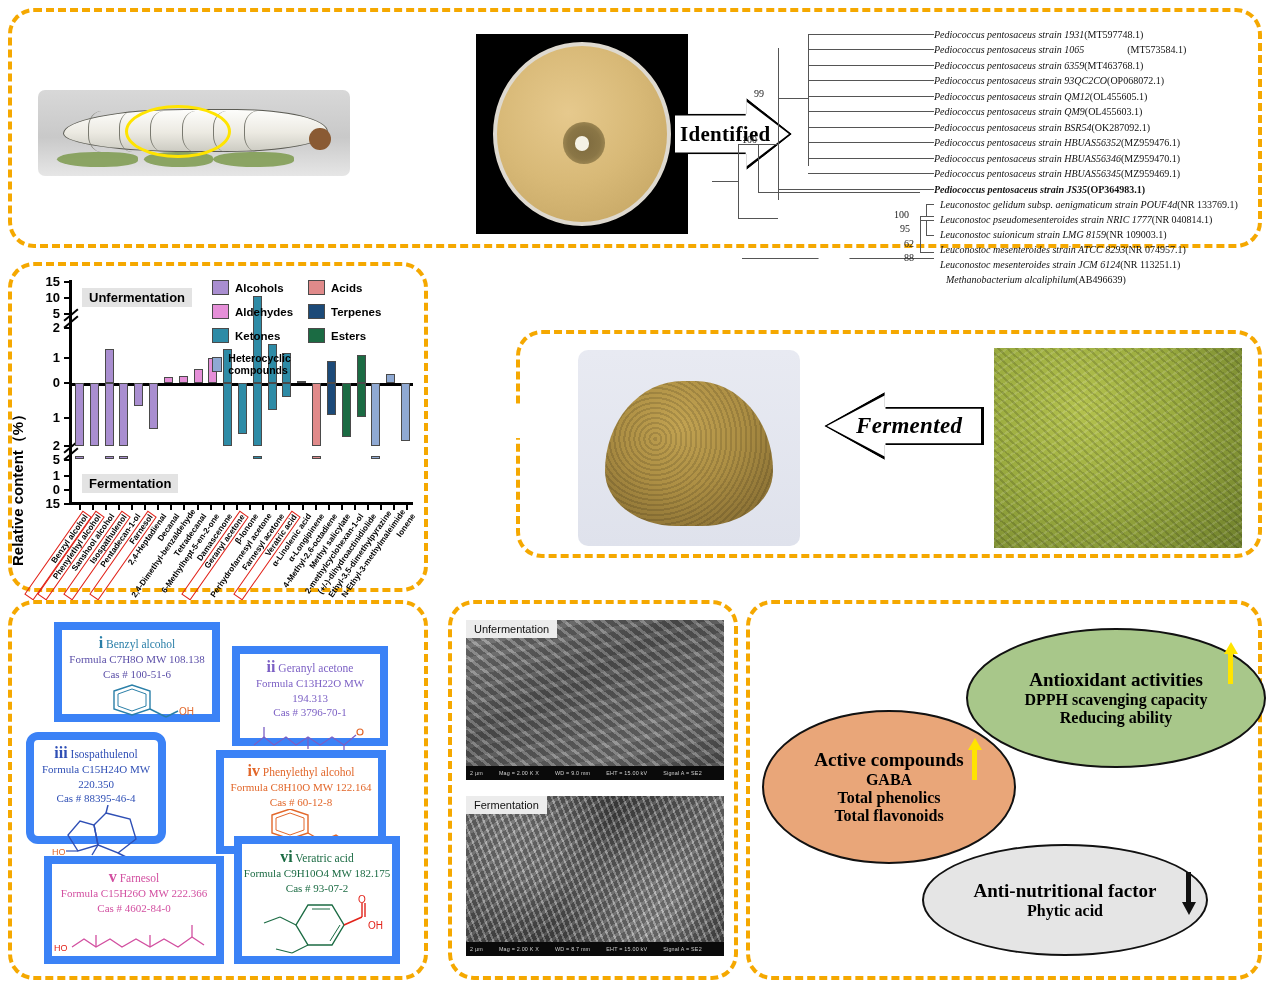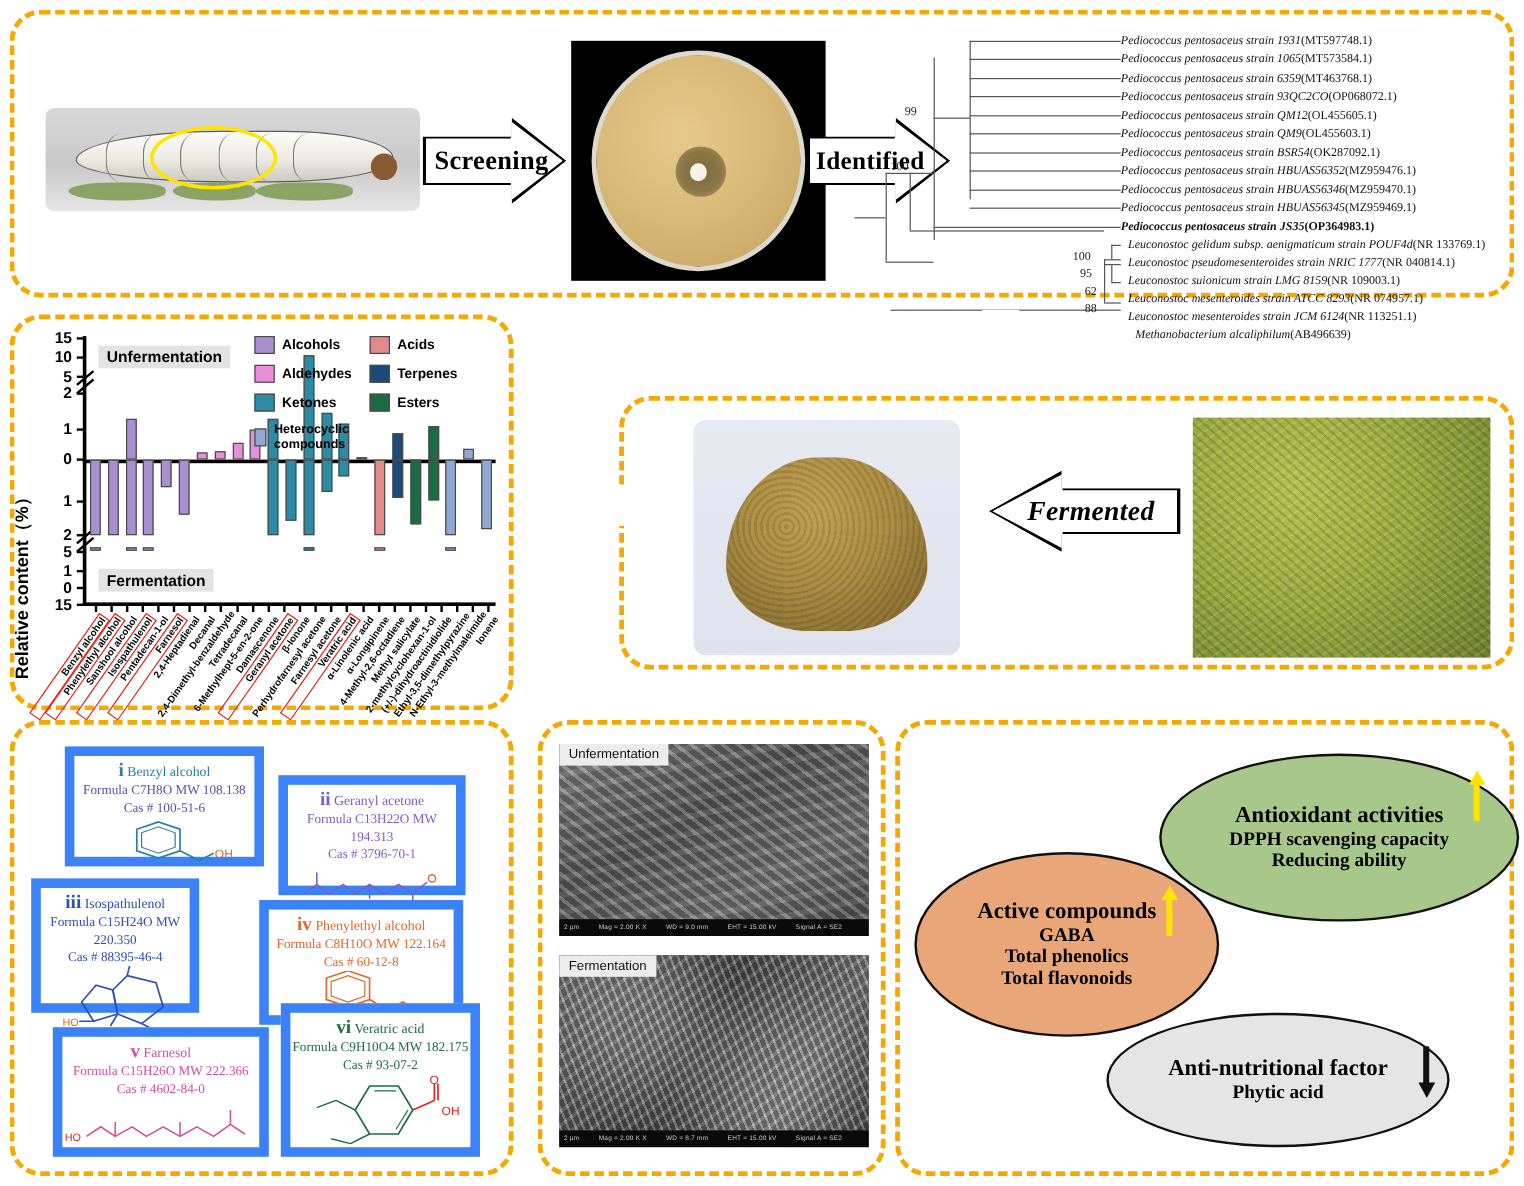--- a/index.html
+++ b/index.html
@@ -262,27 +262,20 @@
       <div class="larva-seg" style="left:16%"></div>
       <div class="larva-seg" style="left:26%"></div>
       <div class="larva-seg" style="left:36%"></div>
       <div class="larva-seg" style="left:46%"></div>
       <div class="larva-seg" style="left:56%"></div>
       <div class="larva-seg" style="left:66%"></div>
       <div class="larva-head"></div>
       <div class="larva-oval"></div>
     </div>
 
-    <div class="arrow-shell arrow-right" id="arrow-screening">
-      <div class="ashape arrow-right"></div>
-      <div class="afill arrow-right"></div>
-      <div class="alabel">
-          <span>Screening</span>
-        </div>
-    </div>
 
     <div class="petri">
       <div class="petri-dish"></div>
       <div class="petri-halo"></div>
       <div class="petri-disc"></div>
     </div>
 
     <div class="arrow-shell arrow-right" id="arrow-identified">
       <div class="ashape arrow-right"></div>
       <div class="afill arrow-right"></div>
@@ -334,21 +327,21 @@
       <div class="boot" style="left:182px; top:183px;">100</div>
       <div class="boot" style="left:188px; top:197px;">95</div>
       <div class="boot" style="left:192px; top:212px;">62</div>
       <div class="boot" style="left:192px; top:226px;">88</div>
 
       <div id="tree-rows">
           <div class="tree-row" style="top: 0.5px;">
             <span>Pediococcus pentosaceus strain 1931  </span>
             <span class="acc">(MT597748.1)</span>
           </div>
-          <div class="tree-row" style="top: 16px;">
+          <div class="tree-row" style="top: 16px; gap: 43px;">
             <span>Pediococcus pentosaceus strain 1065  </span>
             <span class="acc">(MT573584.1)</span>
           </div>
           <div class="tree-row" style="top: 31.5px;">
             <span>Pediococcus pentosaceus strain 6359  </span>
             <span class="acc">(MT463768.1)</span>
           </div>
           <div class="tree-row" style="top: 47px;">
             <span>Pediococcus pentosaceus strain 93QC2CO  </span>
             <span class="acc">(OP068072.1)</span>
@@ -630,21 +623,21 @@
       <div class="cline" style="color:#7b5fc4;">Cas # 3796-70-1</div>
       <svg width="150" height="40">
         <polyline points="14,26 24,18 34,26 46,18 56,26 68,18 80,26 92,18 104,26 116,16" fill="none" stroke="#7b5fc4" stroke-width="1.3"></polyline>
         <line x1="24" y1="18" x2="24" y2="8" stroke="#7b5fc4" stroke-width="1.3"></line>
         <line x1="68" y1="18" x2="68" y2="30" stroke="#7b5fc4" stroke-width="1.3"></line>
         <line x1="104" y1="26" x2="104" y2="36" stroke="#7b5fc4" stroke-width="1.3"></line>
         <circle cx="120" cy="13" r="3" fill="none" stroke="#e2672a" stroke-width="1.2"></circle>
       </svg>
     </div>
 
-    <div class="cbox" style="left:14px; top:128px; width:140px; height:112px;">
+    <div class="cbox" style="left:14px; top:128px; width:140px; height:112px;border-radius:12px;">
       <div class="ctitle" style="color:#2f4fb5;">
         <span class="rn">iii</span>
         <span>Isospathulenol</span>
       </div>
       <div class="cline" style="color:#2f4fb5;">Formula C15H24O MW 220.350</div>
       <div class="cline" style="color:#2f4fb5;">Cas # 88395-46-4</div>
       <svg width="172" height="56">
         <polygon points="72,8 96,14 102,34 84,48 64,40 60,20" fill="none" stroke="#2f4fb5" stroke-width="1.4"></polygon>
         <polygon points="60,20 64,40 44,46 34,30 46,16" fill="none" stroke="#2f4fb5" stroke-width="1.4"></polygon>
         <line x1="72" y1="8" x2="74" y2="0" stroke="#2f4fb5" stroke-width="1.4"></line>

